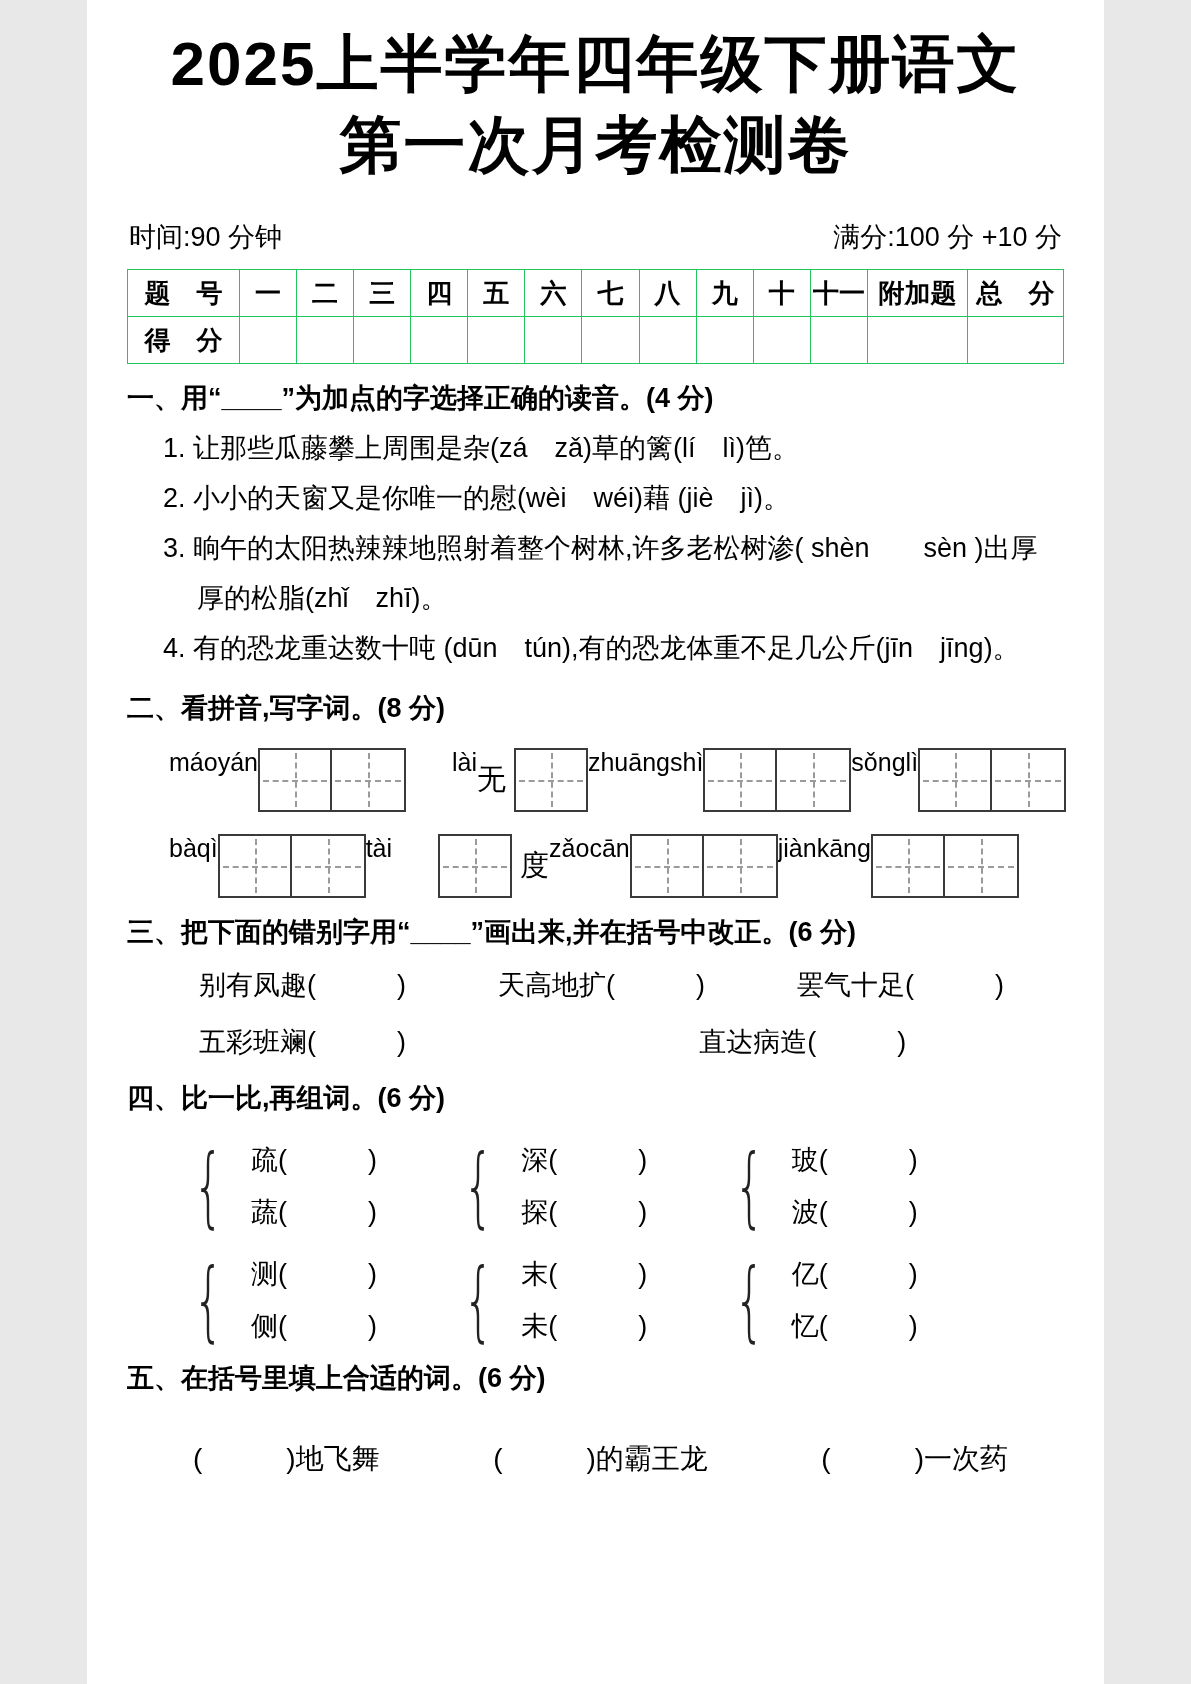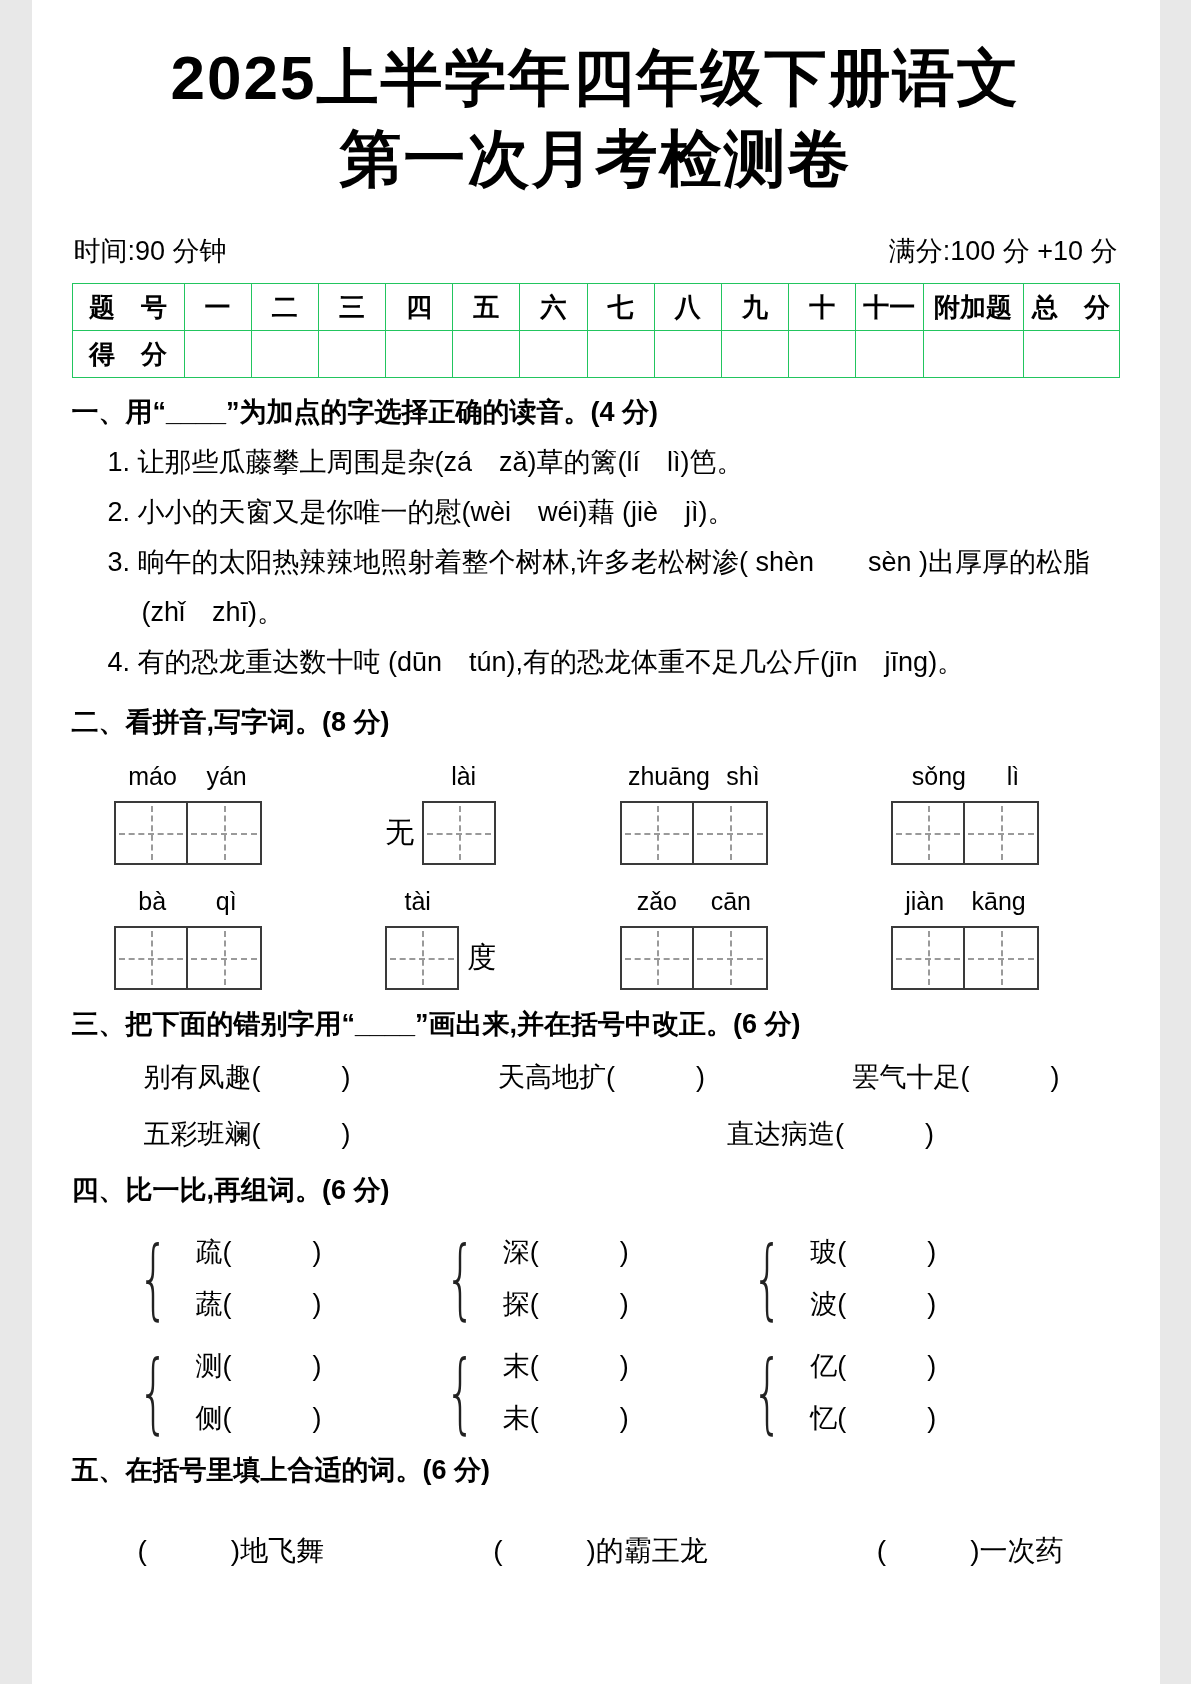--- a/index.html
+++ b/index.html
@@ -1,36 +1,36 @@
 <!DOCTYPE html>
 <html><head>
 <meta charset="utf-8">
 <style>
   * { box-sizing: border-box; }
   html,body { margin:0; padding:0; background:#e8e8e8; }
   .page {
-    width:1128px; height:1684px; margin:0 auto; background:#ffffff; color:#000;
+    width:1017px; height:1684px; margin:0 auto; background:#ffffff; color:#000;
     font-family:"Liberation Sans", sans-serif; position:relative;
-    padding:30px 40px 20px 40px; overflow:hidden;
+    padding:16px 40px 20px 40px; overflow:hidden;
   }
   .title { text-align:center; font-weight:900; font-size:62px; line-height:1.3; letter-spacing:2px; margin-top:8px; }
   .info-row { display:flex; justify-content:space-between; font-size:27px; margin-top:34px; padding:0 2px;gap:24px; }
 
   table.score { width:100%; border-collapse:collapse; margin-top:14px; table-layout:fixed; }
   table.score td { border:1px solid #22c55e; height:47px; text-align:center; font-size:26px; font-weight:700; padding:0 2px; overflow:hidden; white-space:nowrap; }
   table.score td:first-child { width:112px; }
   table.score td.addon { width:100px; }
   table.score td.total { width:96px; }
 
   .sec-heading { font-size:27px; font-weight:700; margin-top:16px; }
   .s-items { margin:8px 0 0 36px; }
   .s1-item { font-size:27px; line-height:1.85; padding-left:34px; text-indent:-34px; }
 
   .grid-row { display:flex; justify-content:space-between; margin:22px 80px 10px 42px; }
-  .wgroup { display:flex; flex-direction:column; }
+  .wgroup { display:flex; flex-direction:row; }
   .pin { display:flex; justify-content:space-around; font-size:25px; margin-bottom:10px; }
   .pin.over-one { justify-content:center; }
   .pin.shift-r { padding-left:46px; }
   .pin.shift-l { padding-right:46px; }
   .boxes { display:flex; align-items:center; }
   .wb { width:74px; height:64px; border:2px solid #3a3a3a; position:relative; background:#fff; }
   .wb + .wb { border-left:none; }
   .wb::before { content:""; position:absolute; left:3px; right:3px; top:50%; border-top:2px dashed #9a9a9a; }
   .wb::after { content:""; position:absolute; top:3px; bottom:3px; left:50%; border-left:2px dashed #9a9a9a; }
   .pre { font-size:29px; margin-right:8px; }

